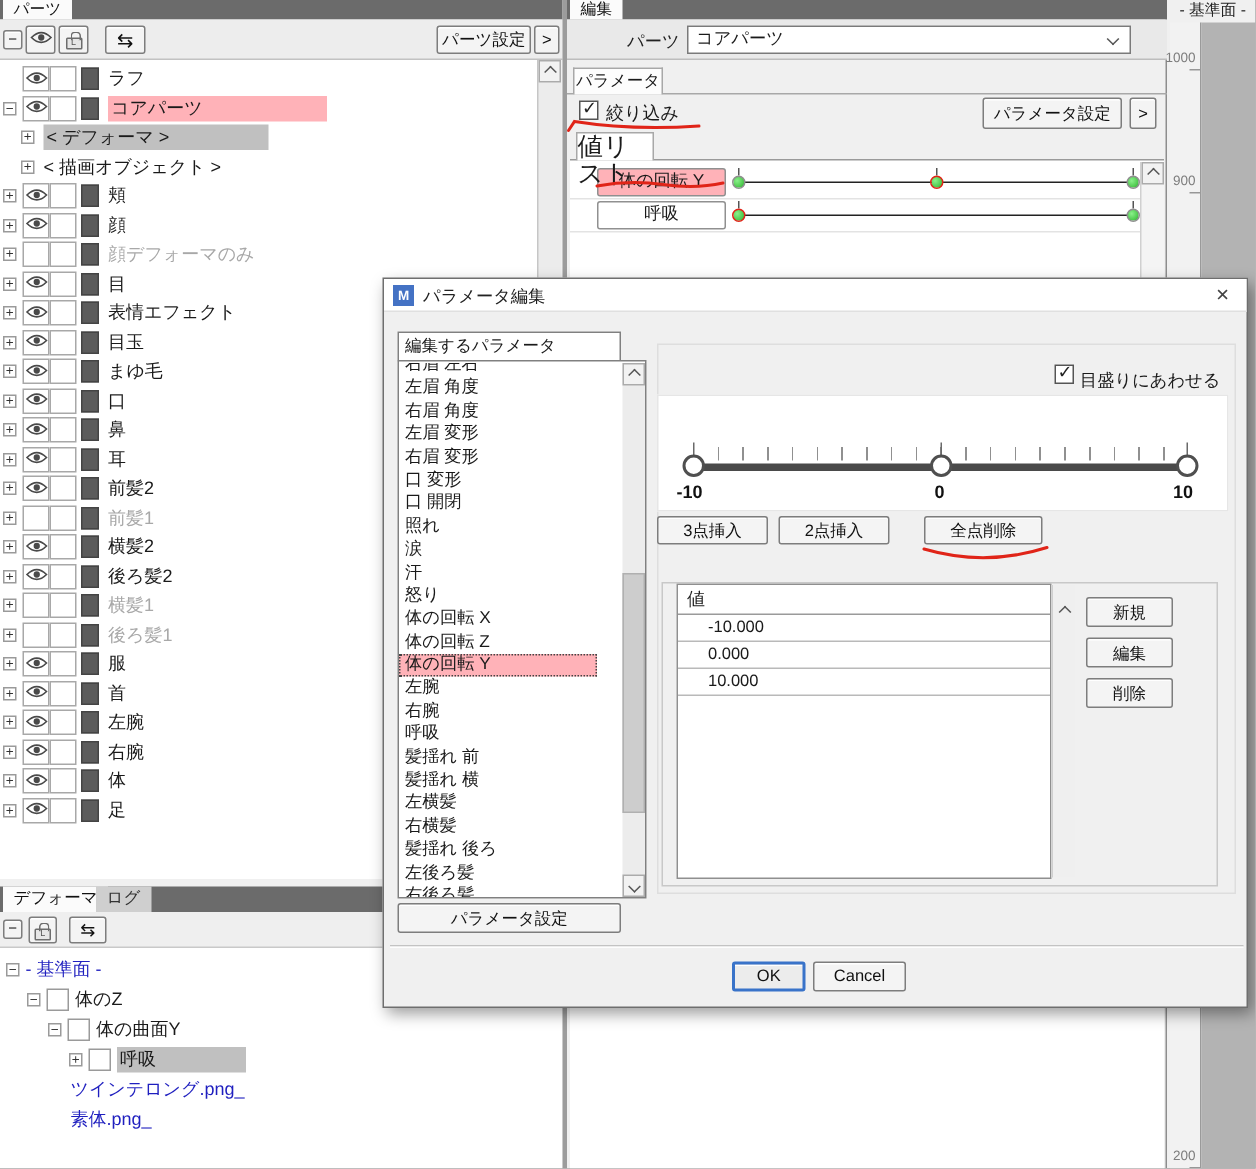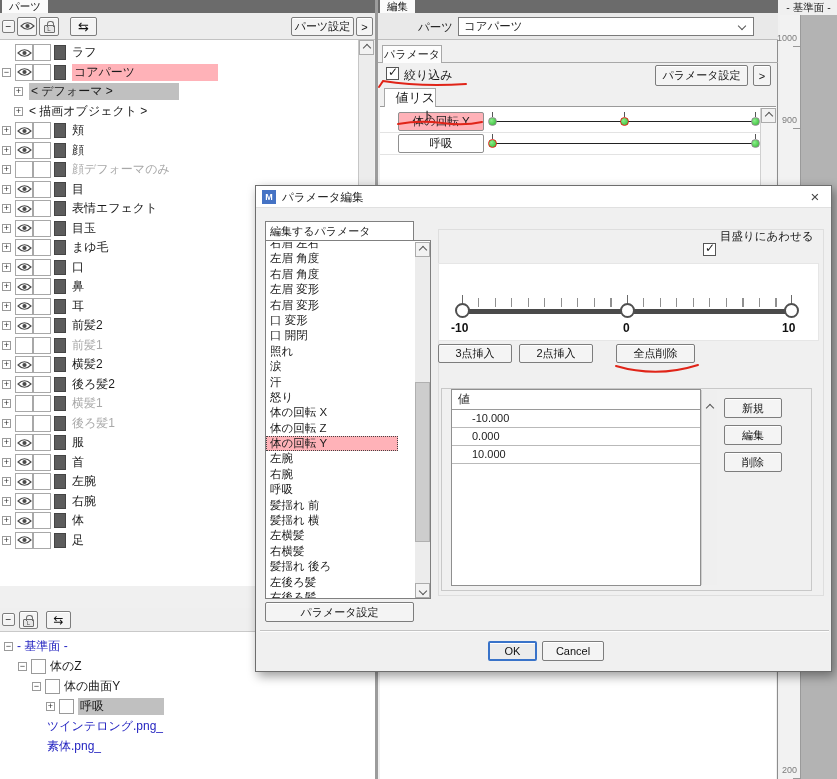--- a/index.html
+++ b/index.html
@@ -70,21 +70,21 @@
   .rp-partsrow{left:0;top:13px;width:400px;height:27px;background:#e9e9e9;border-bottom:1px solid #bdbdbd;}
   .rp-partslabel{position:absolute;left:40px;top:7px;font-size:11.5px;color:#222;}
   .rp-combo{position:absolute;left:80px;top:4px;width:296px;height:19px;background:#fff;border:1px solid #7a7a7a;
             font-size:11.5px;line-height:17px;padding-left:5px;}
   .rp-combo .chev{position:absolute;right:8px;top:5px;}
   .rp-tabline{left:0;top:62px;width:400px;height:1px;background:#a8a8a8;}
   .rp-tab-param{left:4px;top:45px;width:60px;height:18px;background:#fdfdfd;border:1px solid #a8a8a8;border-bottom:none;
                 font-size:11px;line-height:17px;text-align:center;z-index:2;}
   .rp-filterlabel{left:26px;top:67px;font-size:12px;}
   .rp-vtab{left:6px;top:88px;width:52px;height:19px;background:#fff;border:1px solid #a8a8a8;border-bottom:none;
-           font-size:13px;line-height:18px;text-align:right;z-index:2;}
+           font-size:17px;line-height:18px;text-align:left;z-index:2;}
   .rp-content{left:2px;top:106px;width:396px;height:673px;background:#fff;border-top:1px solid #9a9a9a;}
   .vrow{position:absolute;left:0;width:380px;height:22px;border-bottom:1px solid #e3e3e3;}
   .vrow .pbtn{position:absolute;left:18px;top:1px;width:86px;height:19px;border:1px solid #909090;border-radius:2px;
               background:#fff;font-size:11.5px;text-align:center;line-height:17px;}
   .vrow .pbtn.sel{background:#ffb2b8;}
   .vslider{position:absolute;left:112px;right:4px;top:0;height:22px;}
   .vtrack{position:absolute;left:0;right:0;top:10px;height:1px;background:#222;}
   .vdot{position:absolute;top:6px;width:9px;height:9px;border-radius:50%;
         background:radial-gradient(circle at 35% 35%,#8af08a,#2eb52e);}
   .vdot.ring-gray{border:1.5px solid #8f8f8f;}
@@ -117,21 +117,21 @@
   .plist{position:absolute;left:9px;top:54px;width:166px;height:359px;background:#fff;border:1px solid #808080;}
   .plist-inner{position:absolute;left:0;top:1px;width:132px;height:356px;overflow:hidden;}
   .plist-item{height:15.4px;line-height:15.4px;font-size:11.5px;padding-left:4px;white-space:nowrap;}
   .plist-item.sel{background:#ffb2b8;outline:1px dotted #444;outline-offset:-1px;}
   .plist-item.partial{margin-top:-6px;}
   .plist-scroll{position:absolute;right:0;top:1px;width:15px;height:356px;background:#ececec;}
   .plist-thumb{position:absolute;left:0;top:140px;width:15px;height:160px;background:#cdcdcd;border:1px solid #b0b0b0;}
   .psettings{left:9px;top:416px;width:149px;height:20px;}
   .fieldset{position:absolute;left:182px;top:43px;width:386px;height:367px;border:1px solid #dedede;}
   .ptitle{position:absolute;left:196px;top:36px;background:#f0f0f0;padding:0 5px;font-size:12.5px;color:#cc2222;white-space:nowrap;}
-  .snaplabel{position:absolute;left:464px;top:43px;font-size:11.5px;text-align:center;}
+  .snaplabel{position:absolute;left:464px;top:60px;font-size:11.5px;text-align:center;}
   .sliderpanel{position:absolute;left:182px;top:77px;width:381px;height:78px;background:#fff;border:1px solid #e6e6e6;}
   .tickstrip{position:absolute;left:23px;top:34px;width:330px;height:9px;
              background:repeating-linear-gradient(90deg,#909090 0 1px,transparent 1px 16.5px);}
   .majortick{position:absolute;top:31px;width:1px;height:12px;background:#6a6a6a;}
   .mt0{left:23px;} .mt1{left:188px;} .mt2{left:352px;}
   .strack{position:absolute;left:23px;top:45px;width:330px;height:5px;background:#4a4a4a;border-radius:2px;}
   .handle{position:absolute;top:39px;width:15px;height:15px;border-radius:50%;background:#fff;border:2px solid #4f4f4f;}
   .h0{left:16px;} .h1{left:181px;} .h2{left:345px;}
   .slabel{position:absolute;top:57px;font-size:12px;font-weight:600;color:#111;}
   .sl0{left:12px;} .sl1{left:184px;} .sl2{left:343px;}
@@ -525,20 +525,24 @@
         </span>
         <span class="tlabel">足</span>
       </div>
     </div>
   <div class="abs scrollcol lp-scroll">
     <div class="scrbtn" style="top:0;">
         <span class="chev up"></span>
       </div>
   </div>
 
+  <div class="abs tabstrip lp2-tabstrip">
+    <div class="tab" style="left:2px;font-size:11px;line-height:17px;">デフォーマ</div>
+    <div class="tab inactive" style="left:64px;font-size:11px;line-height:17px;">ログ</div>
+  </div>
   <div class="abs lp2-toolbar">
     <div class="btn" style="left:2px;top:5px;width:13px;height:13px;font-size:10px;">−</div>
     <div class="btn" style="left:19px;top:3px;width:19px;height:18px;">
       <span class="lockicon">L</span>
     </div>
     <div class="btn" style="left:46px;top:3px;width:25px;height:18px;font-size:12px;">
       <span>⇆</span>
     </div>
   </div>
   <div class="abs dtree">

